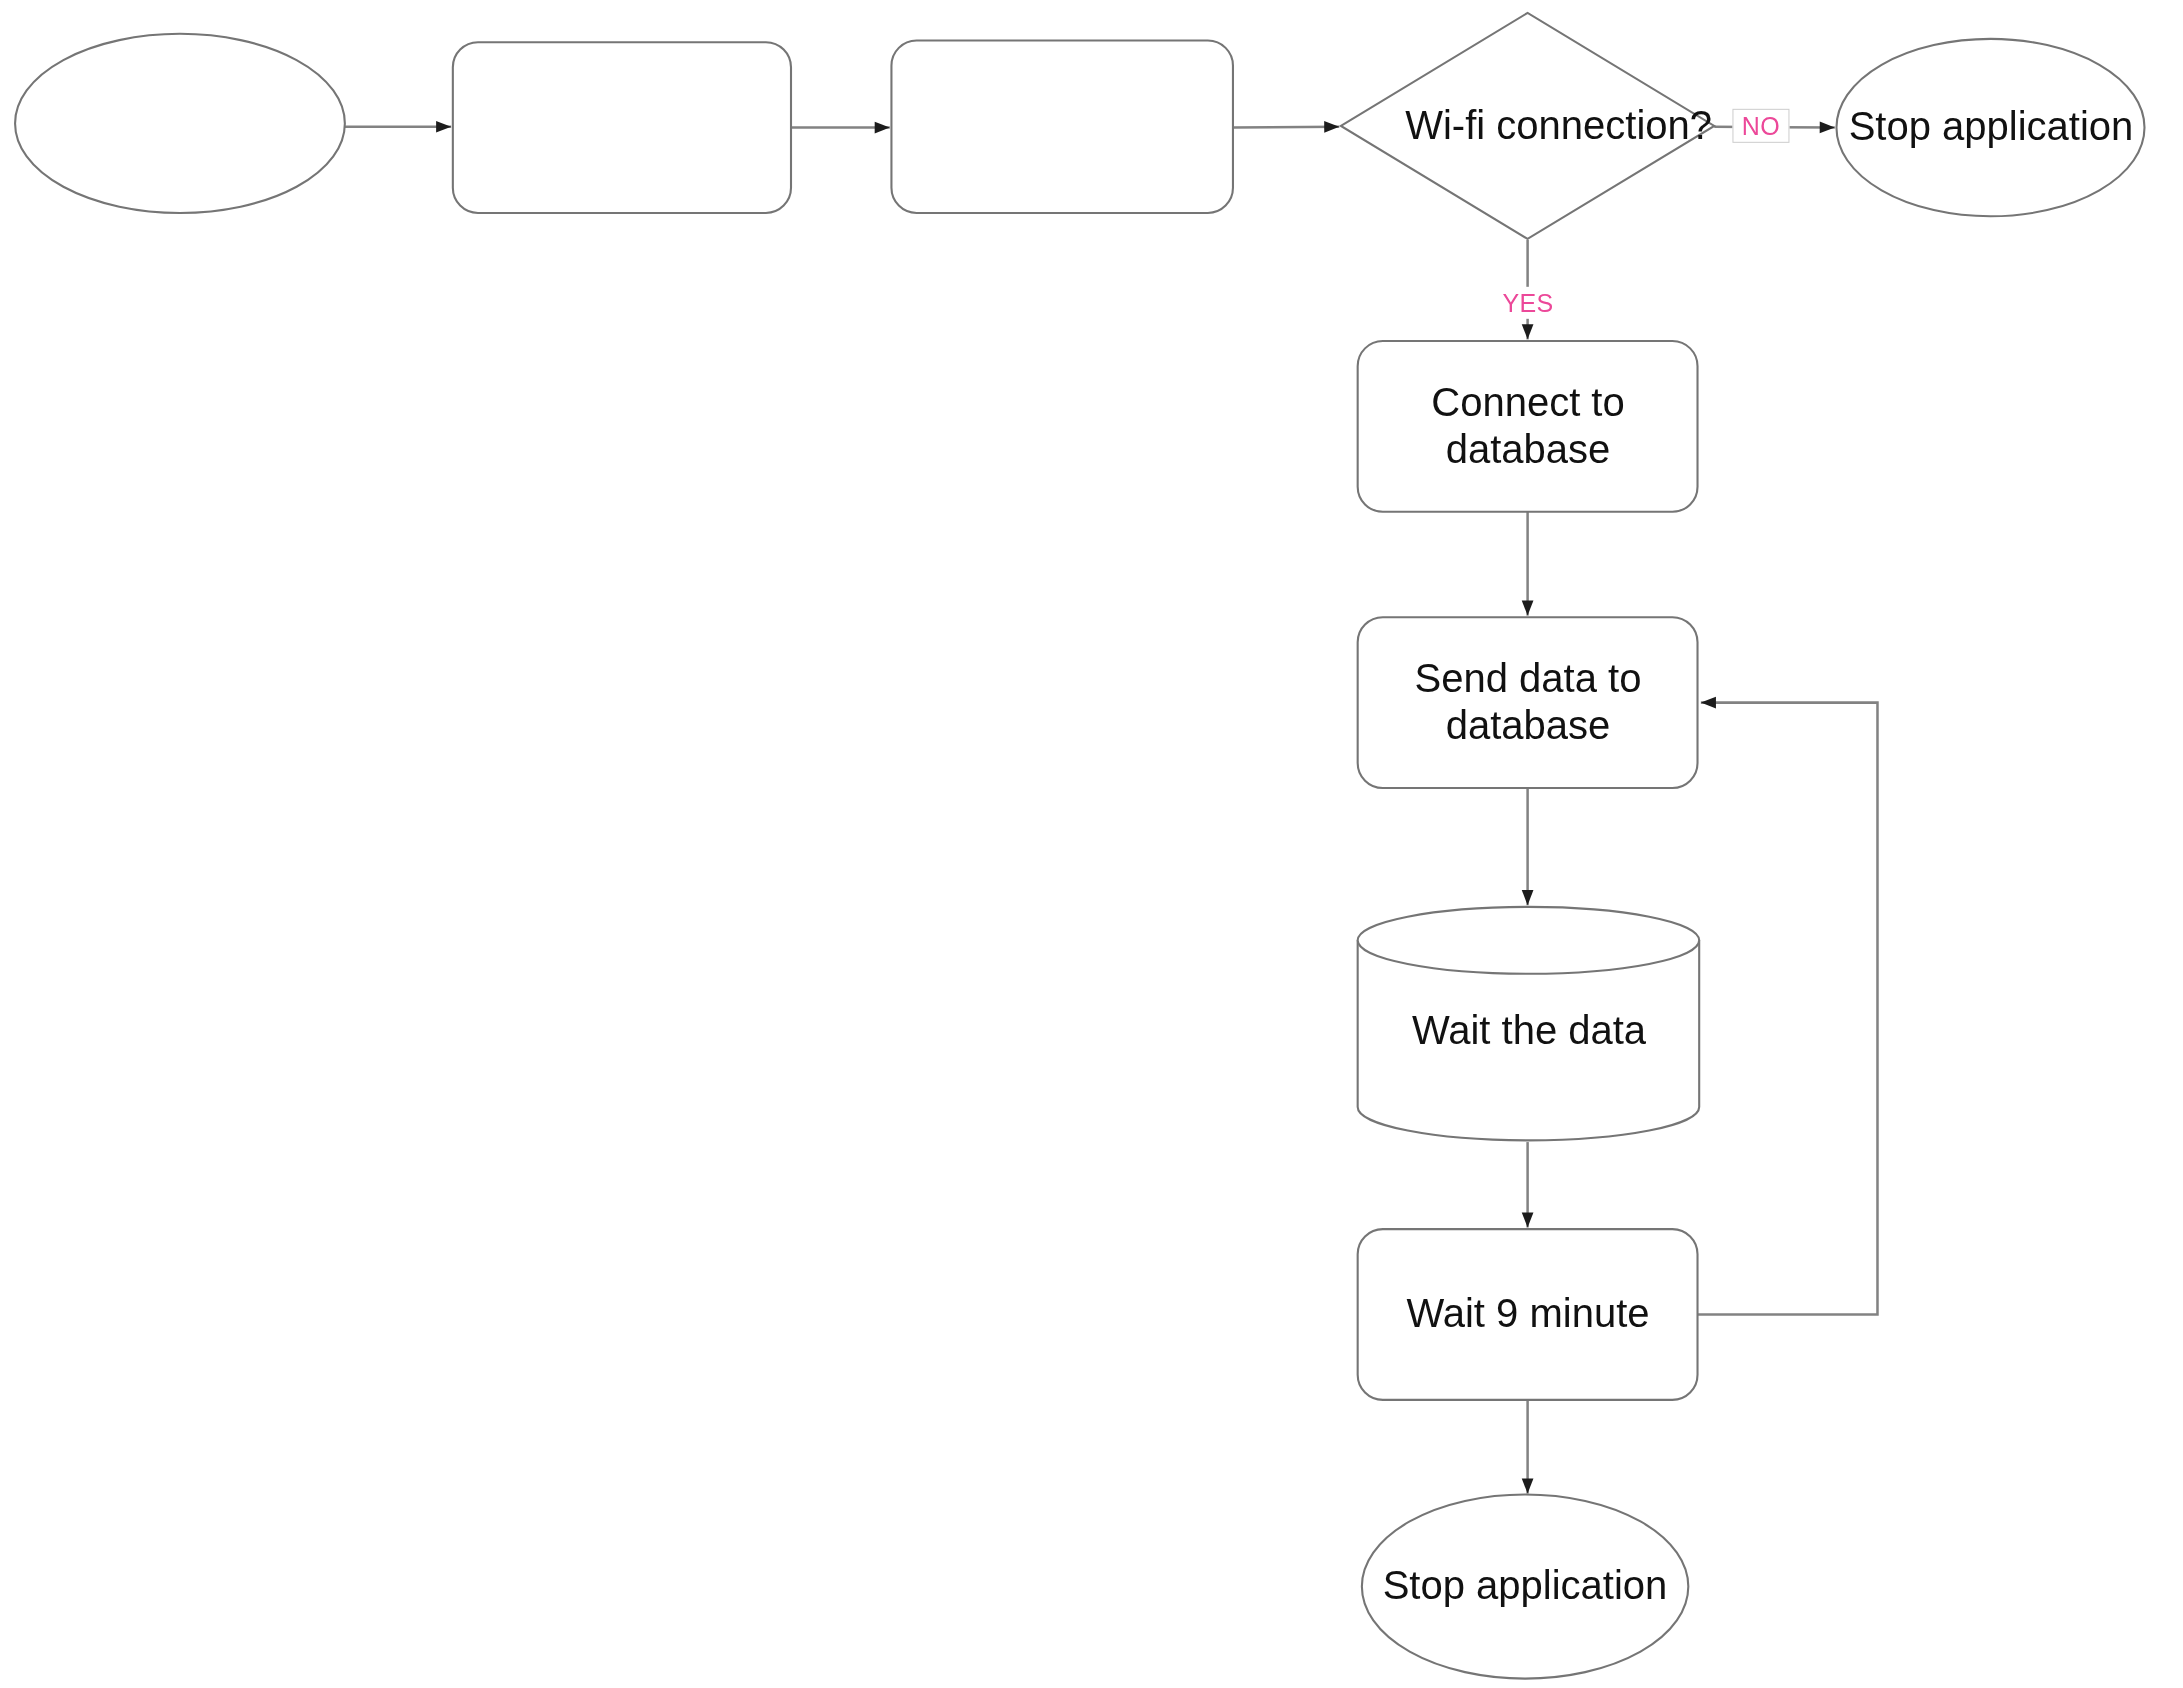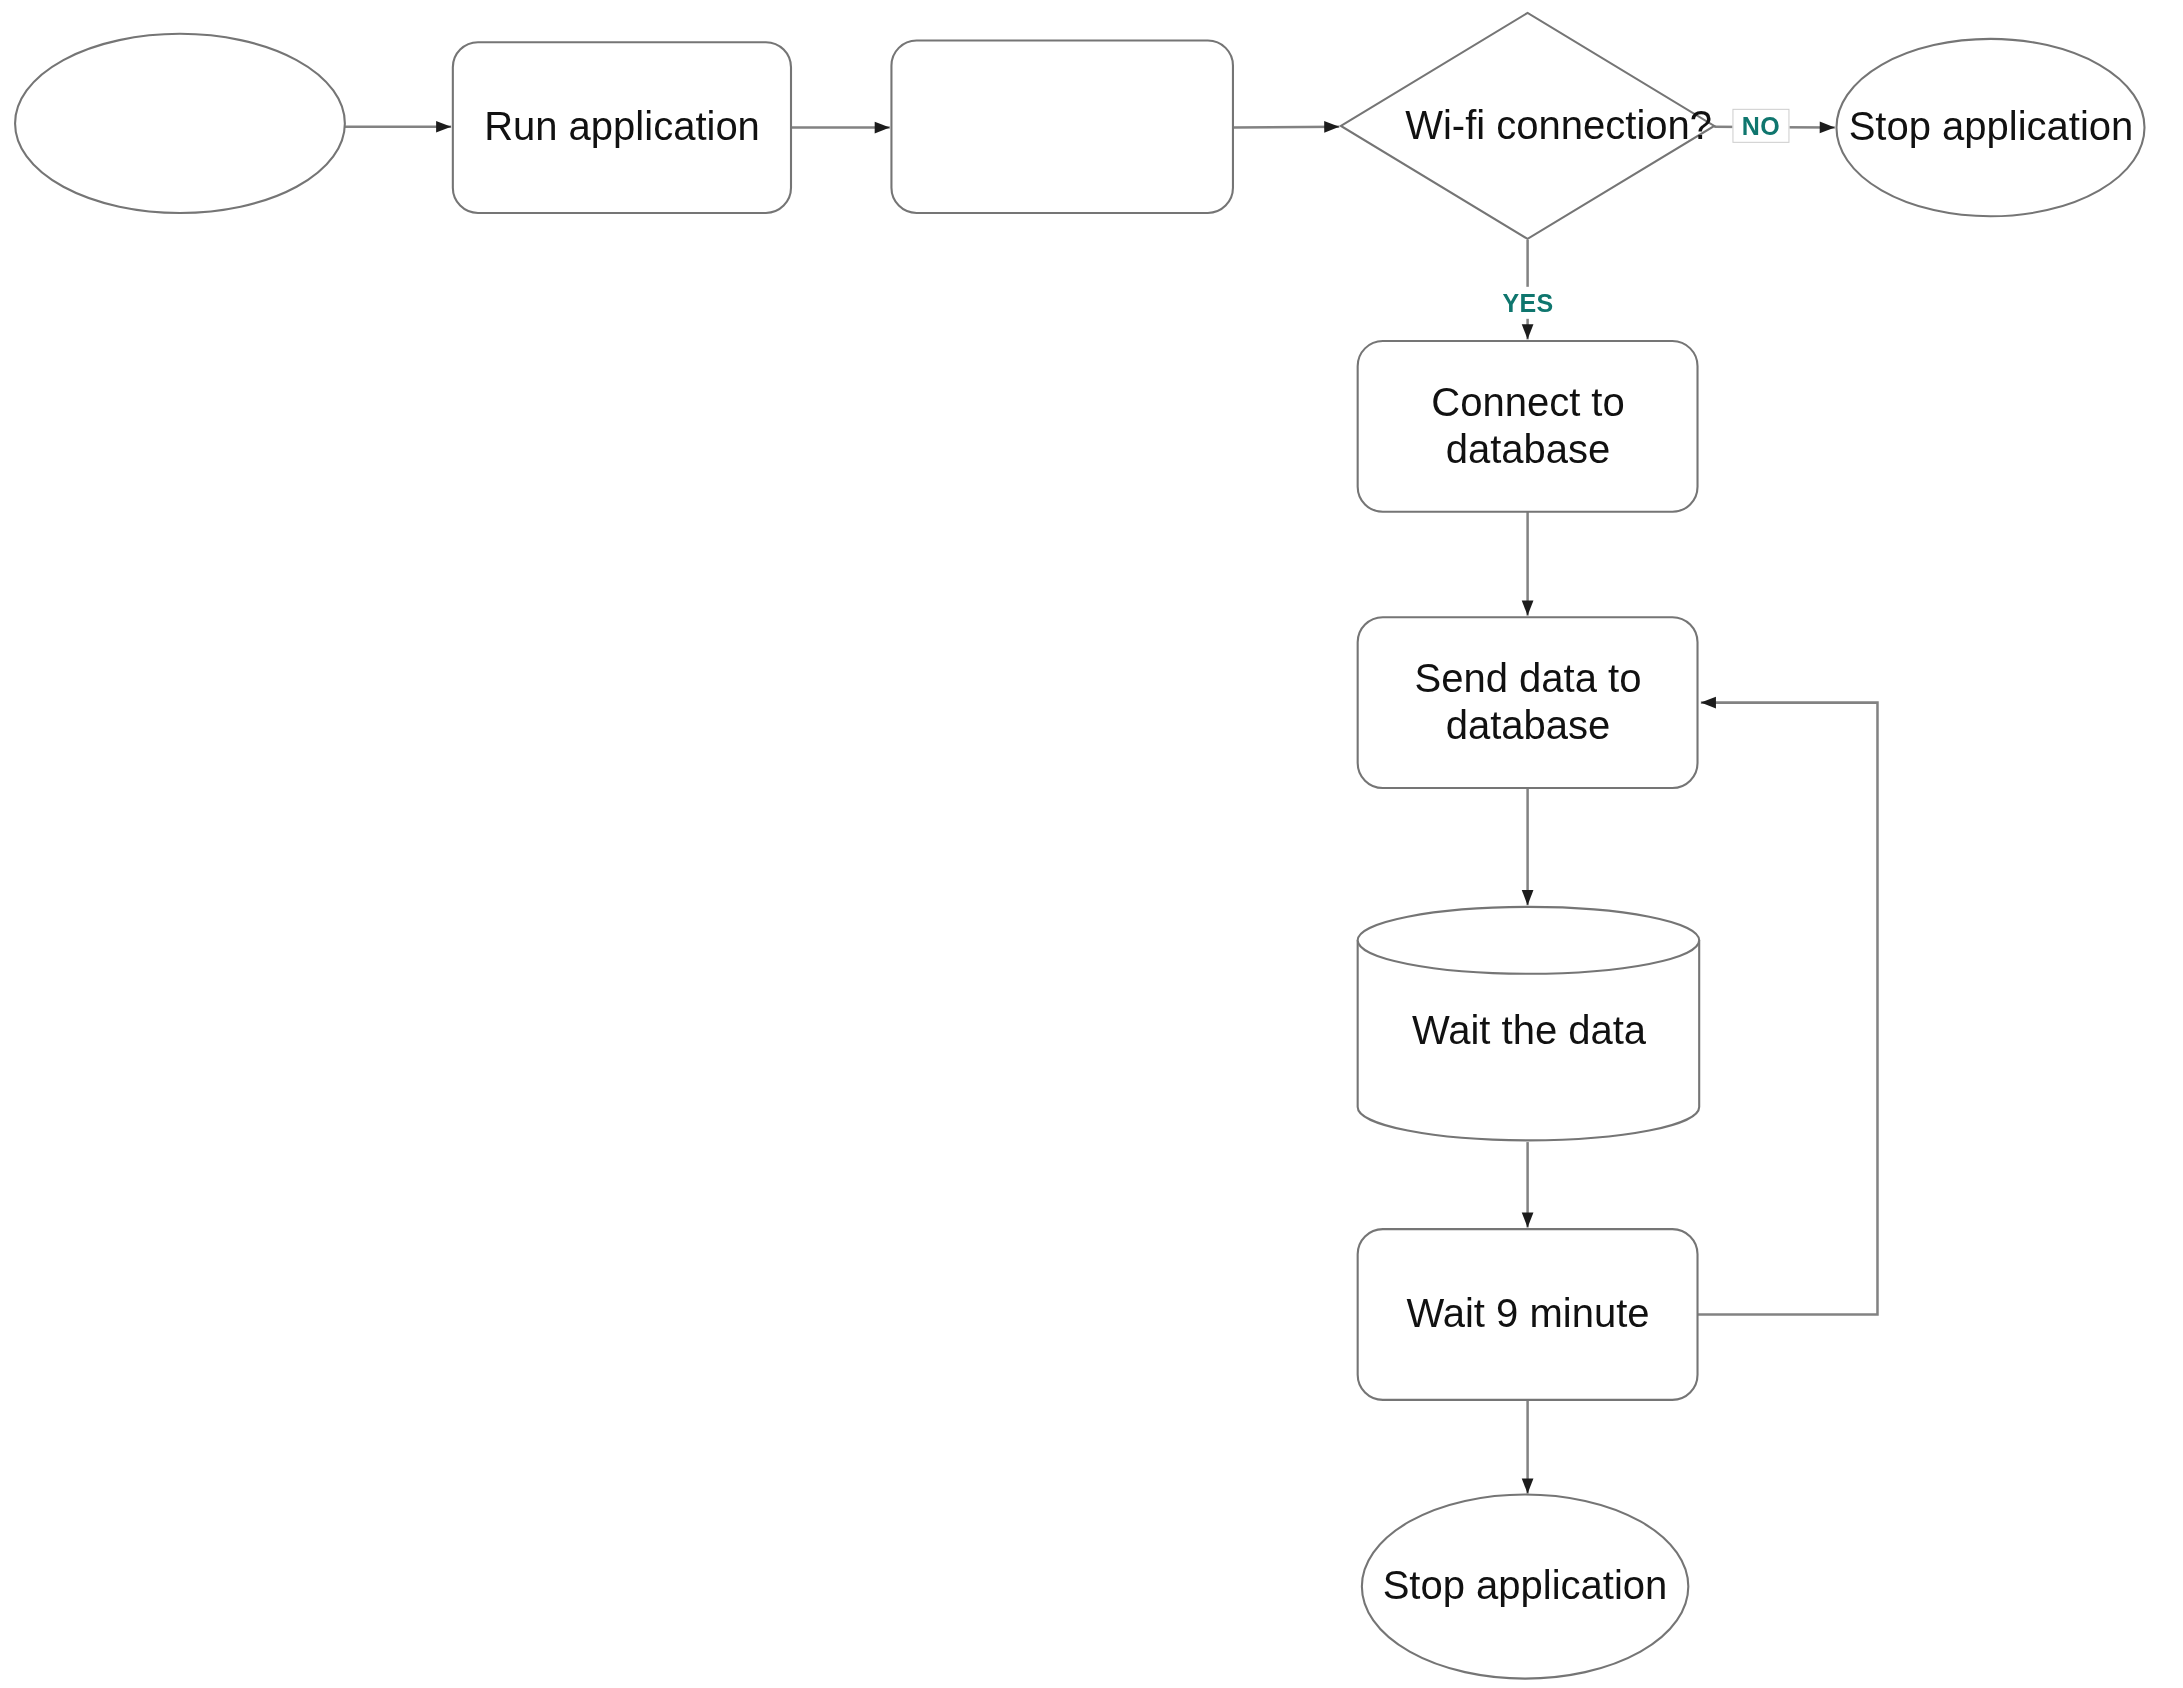--- a/index.html
+++ b/index.html
@@ -21,22 +21,22 @@
   .stage svg{position:absolute;left:0;top:0;}
   .shape{fill:#ffffff;stroke:var(--shape-stroke);stroke-width:2.5;}
   .connector{fill:none;stroke:var(--connector);stroke-width:3;}
   .node-label{
     position:absolute;transform:translate(-50%,-50%);
     text-align:center;white-space:pre-line;
     font-size:40px;line-height:1.18;color:var(--text);
   }
   .edge-label{
     position:absolute;transform:translate(-50%,-50%);
-    background:#ffffff;color:#0f766e;
-    font-size:25px;font-weight:bold;letter-spacing:0.4px;
+    background:#ffffff;color:#ec4899;
+    font-size:25px;font-weight:normal;letter-spacing:0.4px;
     padding:1.7px 8.4px;
   }
   .edge-label.bordered{border:1.7px solid var(--label-badge-border);}
 </style>
 </head>
 <body>
 
 <div class="stage">
 
   <svg width="2183" height="1689" viewBox="0 0 2608 2017">
@@ -65,21 +65,20 @@
     <rect class="shape" x="1622" y="407" width="406" height="204" rx="30" ry="30"></rect>
     <rect class="shape" x="1622" y="737" width="406" height="204" rx="30" ry="30"></rect>
     <g>
       <path class="shape" d="M1622,1123 L1622,1322 A204,40 0 0 0 2030,1322 L2030,1123"></path>
       <ellipse class="shape" cx="1826" cy="1123" rx="204" ry="40"></ellipse>
     </g>
     <rect class="shape" x="1622" y="1468" width="406" height="204" rx="30" ry="30"></rect>
     <ellipse class="shape" cx="1822" cy="1895" rx="195" ry="110"></ellipse>
   </svg>
 
-  <div class="node-label" style="left:622px;top:127px;width:318px;">Run application</div>
   <div class="node-label" style="left:1528px;top:126px;width:368px;text-align:right;">Wi-fi connection?</div>
   <div class="node-label" style="left:1991px;top:127px;width:335px;">Stop application</div>
   <div class="node-label" style="left:1528px;top:426px;width:268px;">Connect to
 database</div>
   <div class="node-label" style="left:1528px;top:702px;width:285px;">Send data to
 database</div>
   <div class="node-label" style="left:1529px;top:1031px;width:318px;">Wait the data</div>
   <div class="node-label" style="left:1528px;top:1314px;width:318px;">Wait 9 minute</div>
   <div class="node-label" style="left:1525px;top:1586px;width:352px;">Stop application</div>
 

